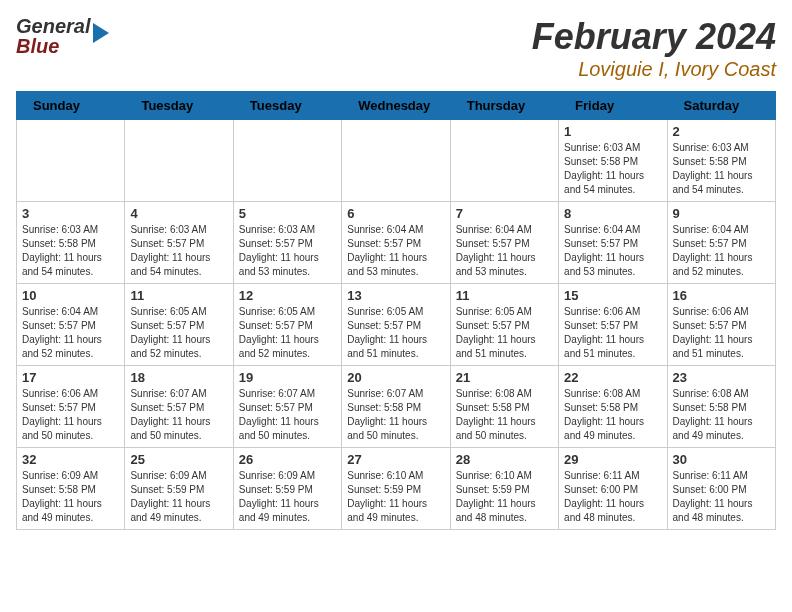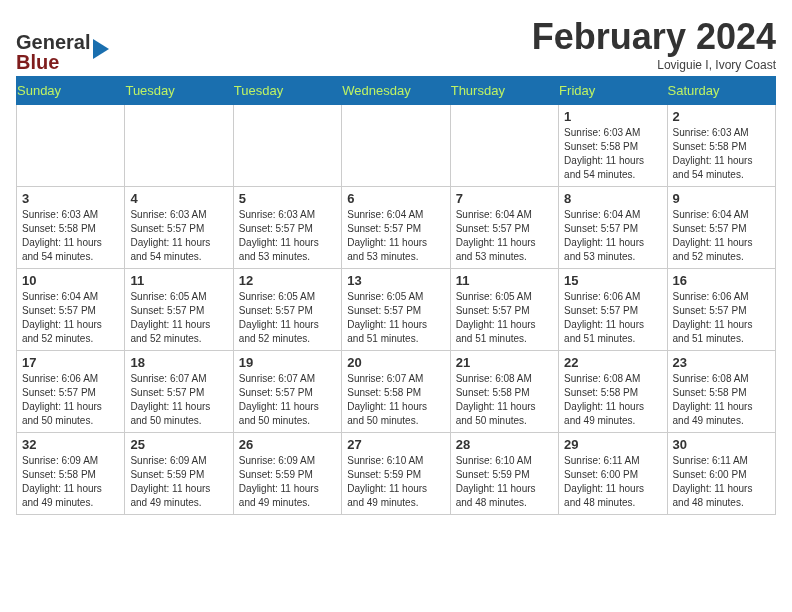--- a/index.html
+++ b/index.html
@@ -6,53 +6,54 @@
     body {
       font-family: Arial, sans-serif;
       background: #fff;
       width: 792px;
       min-height: 612px;
       padding: 16px;
     }
     .header {
       display: flex;
       justify-content: space-between;
-      align-items: flex-end;
-      margin-bottom: 4px;
+      align-items: flex-start;
+      margin-bottom: 10px;
+      font-style: italic;
     }
     .logo {
       display: flex;
       flex-direction: column;
       align-items: flex-start;
     }
     .title-block {
       text-align: right;
     }
     .month-title {
       font-size: 36px;
       font-weight: bold;
       color: #333;
     }
     .location {
-      font-size: 12px;
-      color: #404040;
+      font-size: 20px;
+      color: #a16207;
     }
     .calendar {
       width: 100%;
       border-collapse: collapse;
       border: 1px solid #ccc;
     }
     .calendar th {
       background: #1a6faf;
-      color: #bef264;
+      color: #000000;
       font-size: 13px;
-      padding: 6px 0;
+      padding: 6px 16px;
       text-align: left;
       border: 1px solid #1a6faf;
-      font-weight: normal;
+      font-weight: bold;
     }
     .calendar td {
       border: 1px solid #ccc;
       vertical-align: top;
       padding: 4px 5px;
       font-size: 10.5px;
       color: #333;
       width: calc(100% / 7);
       min-height: 80px;
     }

